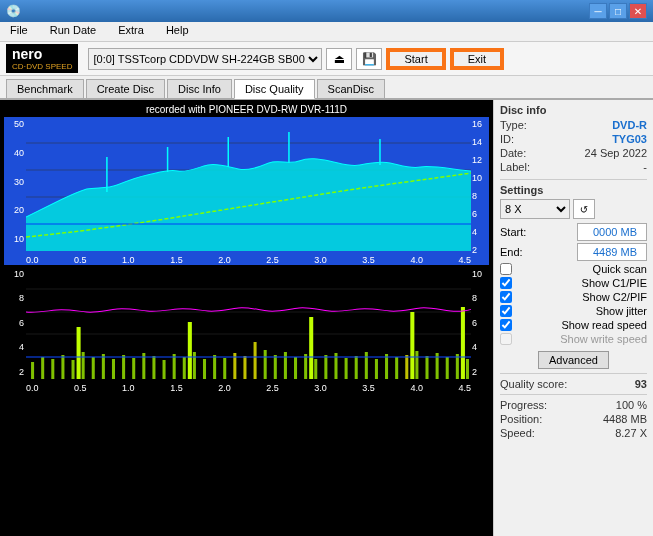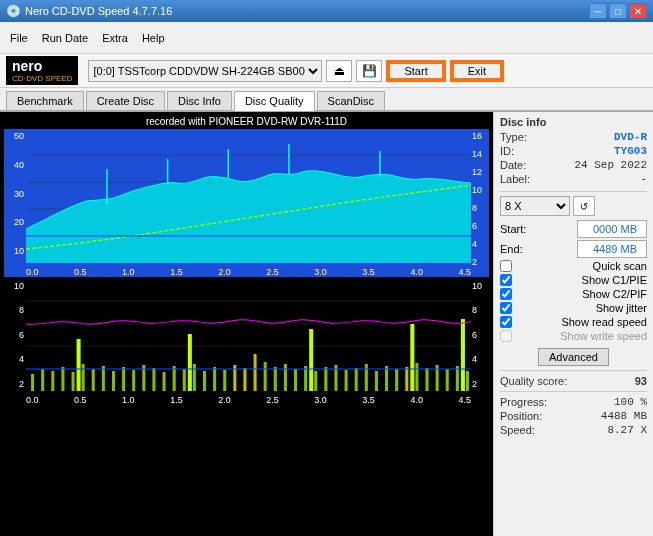--- a/index.html
+++ b/index.html
@@ -6,21 +6,21 @@
     body { width: 653px; height: 536px; background: #f0f0f0; font-family: 'Segoe UI', Tahoma, sans-serif; font-size: 11px; overflow: hidden; }
 
     
     .title-bar { background: linear-gradient(to bottom, #4a90d9, #2a6aad); height: 22px; display: flex; align-items: center; justify-content: space-between; padding: 0 6px; color: white; font-size: 11px; }
     .title-bar-left { display: flex; align-items: center; gap: 4px; }
     .title-bar-controls { display: flex; gap: 2px; }
     .title-btn { background: #5aa0e8; border: 1px solid #3a7ac0; color: white; font-size: 10px; width: 18px; height: 16px; cursor: pointer; display: flex; align-items: center; justify-content: center; }
     .title-btn.close { background: #e05050; }
 
     
-    .menu-bar { background: #f0f0f0; height: 32px; display: flex; align-items: center; padding: 0 4px; border-bottom: 1px solid #ccc; gap: 2px; }
+    .menu-bar { background: #f0f0f0; height: 20px; display: flex; padding: 0 4px; border-bottom: 1px solid #ccc; gap: 10px; }
     .menu-item { padding: 2px 6px; font-size: 11px; cursor: pointer; }
 
     
     .toolbar { background: #f5f5f5; height: 34px; display: flex; align-items: center; padding: 0 6px; gap: 4px; border-bottom: 1px solid #ccc; }
     .logo-area { background: black; padding: 2px 6px; margin-right: 6px; display: flex; align-items: center; }
     .logo-text { color: white; font-size: 14px; font-weight: bold; font-family: Arial; }
     .logo-sub { color: #e0a020; font-size: 8px; }
     .drive-select { height: 22px; font-size: 11px; min-width: 200px; border: 1px solid #aaa; }
     .toolbar-btn { height: 22px; padding: 0 14px; font-size: 11px; border: 4px solid #f97316; background: #f0f0f0; cursor: pointer; }
     .toolbar-btn.start { background: #f0f0f0; }
@@ -37,41 +37,40 @@
     
     .chart-area { flex: 1; background: black; padding: 4px; position: relative; overflow: hidden; }
     .chart-title { color: white; font-size: 10px; text-align: center; margin-bottom: 2px; }
 
     
     .right-panel { width: 160px; background: #f0f0f0; padding: 4px 6px; border-left: 1px solid #ccc; font-size: 11px; }
     .panel-section { margin-bottom: 6px; }
     .panel-title { font-weight: bold; font-size: 11px; margin-bottom: 3px; color: #333; }
     .info-row { display: flex; justify-content: space-between; margin-bottom: 2px; }
     .info-label { color: #333; }
-    .info-value { color: #1a6fce; font-weight: bold; font-family: Liberation Mono, monospace; }
+    .info-value { color: #1a6fce; font-weight: bold; }
     .info-value.normal { color: #333; font-weight: normal; }
     .divider { border-top: 1px solid #ccc; margin: 4px 0; }
     .settings-row { display: flex; align-items: center; gap: 3px; margin-bottom: 4px; }
     .speed-select { height: 20px; font-size: 11px; width: 70px; border: 1px solid #aaa; }
     .mb-input { height: 18px; font-size: 11px; width: 70px; border: 1px solid #aaa; padding: 0 9px; text-align: right; background: white; color: #1a6fce; }
     .input-row { display: flex; justify-content: space-between; align-items: center; margin-bottom: 2px; }
     .checkbox-row { display: flex; align-items: center; gap: 3px; margin-bottom: 2px; justify-content: space-between; }
     .checkbox-row input { width: 12px; height: 12px; }
     .advanced-btn { background: #e0e0e0; border: 1px solid #999; padding: 2px 10px; font-size: 11px; cursor: pointer; margin: 4px auto; display: block; }
     .quality-row { display: flex; justify-content: space-between; margin-bottom: 2px; }
     .quality-score { font-weight: bold; font-size: 11px; color: #333; }
     .progress-row { display: flex; justify-content: space-between; margin-bottom: 2px; }
   </style>
 </head>
 <body>
 
 <div class="title-bar">
   <div class="title-bar-left">
     <span style="font-size:12px;">💿</span>
-    <span>Nero CD-DVD Speed 4.7.7.16</span>
   </div>
   <div class="title-bar-controls">
     <button class="title-btn">─</button>
     <button class="title-btn">□</button>
     <button class="title-btn close">✕</button>
   </div>
 </div>
 
 <div class="menu-bar">
   <span class="menu-item">File</span>
@@ -284,20 +283,21 @@
       </div>
       <div class="info-row">
         <span class="info-label">Label:</span>
         <span class="info-value normal">-</span>
       </div>
     </div>
 
     <div class="divider"></div>
 
     <div class="panel-section">
+      <div class="panel-title">Settings</div>
       <div class="settings-row">
         <select class="speed-select">
           <option>8 X</option>
         </select>
         <div class="icon-btn" style="width:22px;height:20px;font-size:10px;">↺</div>
       </div>
       <div class="input-row">
         <span>Start:</span>
         <input class="mb-input" type="text" value="0000 MB" style="">
       </div>

